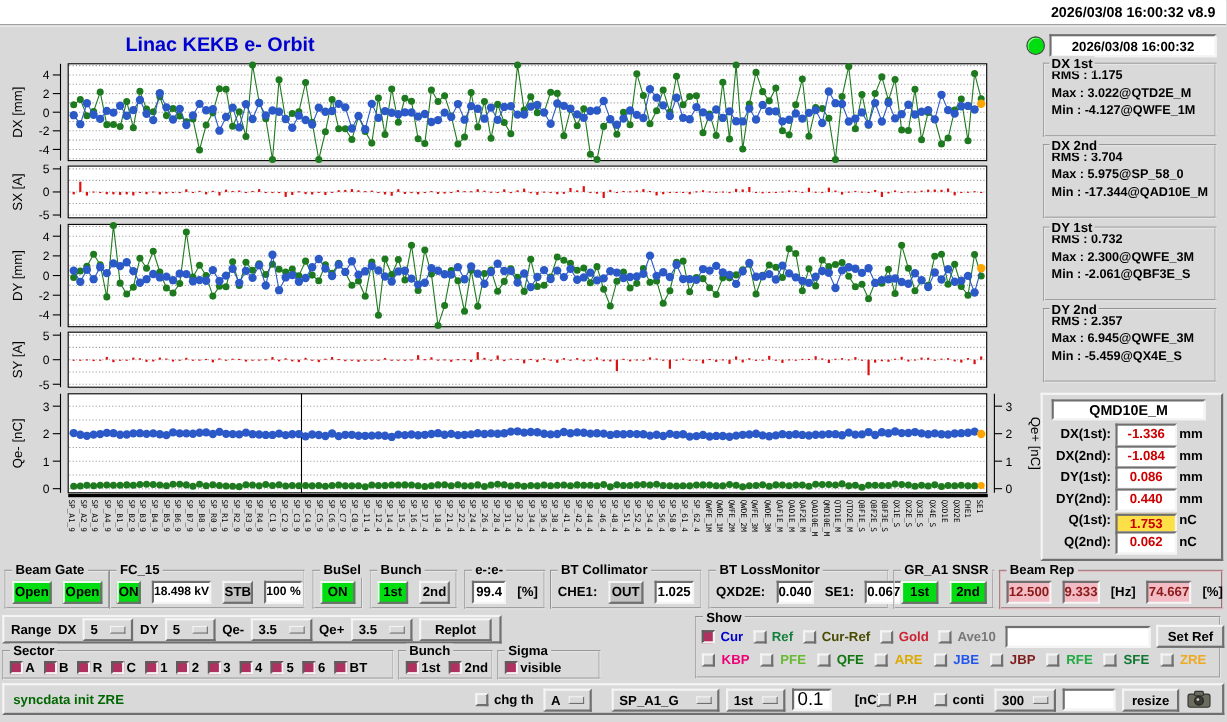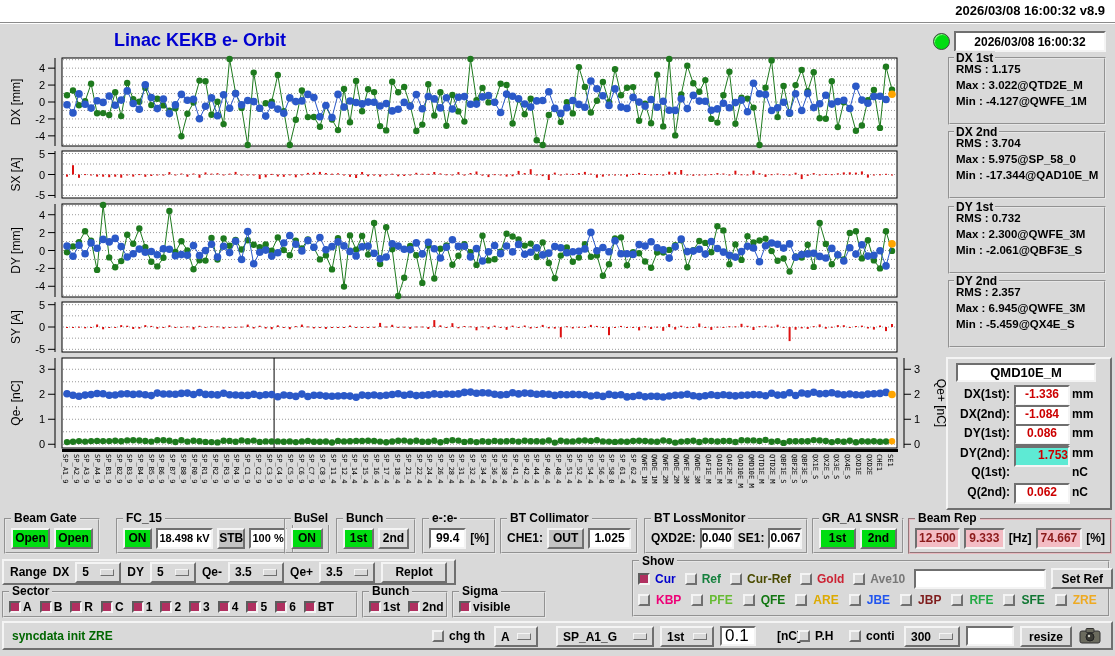--- a/index.html
+++ b/index.html
@@ -2,21 +2,21 @@
 <html><head>
 <meta charset="utf-8">
 <style>
   html,body{margin:0;padding:0;background:#d9d9d9;font-family:"Liberation Sans",sans-serif;}
   #app{position:relative;width:1115px;height:656px;background:#d9d9d9;overflow:hidden;}
   .topbar{position:absolute;left:0;top:0;width:1115px;height:22px;background:#ffffff;border-bottom:1px solid #8a8a8a;box-shadow:0 1px 0 #ffffff;}
   .topdate{position:absolute;right:10px;top:3px;font-weight:bold;font-size:13px;color:#000;}
   .maintitle{position:absolute;left:114px;top:30px;font-size:18px;font-weight:bold;color:#0000d0;}
   .raised{border:2px solid;border-color:#f4f4f4 #6f6f6f #6f6f6f #f4f4f4;}
   .sunken{border:2px solid;border-color:#6f6f6f #f4f4f4 #f4f4f4 #6f6f6f;}
-  .grp{position:absolute;border:2px groove #e6e6e6;box-sizing:border-box;display:flex;align-items:center;gap:4px;padding:6px 5px 2px 5px;}
+  .grp{position:absolute;border:2px groove #e6e6e6;box-sizing:border-box;display:flex;align-items:center;gap:10px;padding:6px 5px 2px 5px;}
   .grp>.gt{position:absolute;top:-8px;left:5px;background:#d9d9d9;padding:0 3px;font-weight:bold;font-size:12px;line-height:13px;white-space:nowrap;}
   .btn{display:inline-flex;align-items:center;justify-content:center;font-weight:bold;font-size:12px;height:21px;box-sizing:border-box;background:#d9d9d9;white-space:nowrap;}
   .btn.green{background:#00dd11;}
   .btn.gray{background:#c3c3c3;}
   .wbox{display:inline-flex;align-items:center;justify-content:center;background:#fff;font-weight:bold;font-size:11px;height:21px;box-sizing:border-box;white-space:nowrap;}
   .pinkbox{display:inline-flex;align-items:center;justify-content:center;background:#f3bcc4;color:#8b1a1a;font-weight:bold;font-size:12px;height:21px;box-sizing:border-box;}
   .lbl{font-weight:bold;font-size:12px;white-space:nowrap;}
   .opt{display:inline-flex;align-items:center;justify-content:space-between;background:#d9d9d9;font-weight:bold;font-size:12px;height:21px;box-sizing:border-box;padding:0 5px;}
   .mbar{width:12px;height:5px;background:#d9d9d9;border:1px solid;border-color:#f4f4f4 #6f6f6f #6f6f6f #f4f4f4;flex:none;margin-left:5px;}
   .cb{display:inline-block;width:12px;height:12px;box-sizing:border-box;flex:none;}
@@ -1386,34 +1386,34 @@
       <div style="position: absolute; left: 0px; top: 47.5px; width: 62px; text-align: right; font-weight: bold; font-size: 12px;">DX(2nd):</div>
       <div class="sunken" style="position: absolute; left: 66px; top: 45.5px; width: 52px; height: 17px; background: rgb(255, 255, 255); color: rgb(204, 0, 0); font-weight: bold; font-size: 12px; text-align: center; line-height: 14px;">-1.084</div>
       <div style="position: absolute; left: 124px; top: 47.5px; font-weight: bold; font-size: 12px;">mm</div>
       <div style="position: absolute; left: 0px; top: 67px; width: 62px; text-align: right; font-weight: bold; font-size: 12px;">DY(1st):</div>
       <div class="sunken" style="position: absolute; left: 66px; top: 65px; width: 52px; height: 17px; background: rgb(255, 255, 255); color: rgb(204, 0, 0); font-weight: bold; font-size: 12px; text-align: center; line-height: 14px;">0.086</div>
       <div style="position: absolute; left: 124px; top: 67px; font-weight: bold; font-size: 12px;">mm</div>
       <div style="position: absolute; left: 0px; top: 86.5px; width: 62px; text-align: right; font-weight: bold; font-size: 12px;">DY(2nd):</div>
       <div class="sunken" style="position: absolute; left: 66px; top: 84.5px; width: 52px; height: 17px; background: rgb(255, 255, 255); color: rgb(204, 0, 0); font-weight: bold; font-size: 12px; text-align: center; line-height: 14px;">0.440</div>
       <div style="position: absolute; left: 124px; top: 86.5px; font-weight: bold; font-size: 12px;">mm</div>
       <div style="position: absolute; left: 0px; top: 106px; width: 62px; text-align: right; font-weight: bold; font-size: 12px;">Q(1st):</div>
-      <div class="sunken" style="position: absolute; left: 66px; top: 87px; width: 52px; height: 17px; background: #5eead4; color: rgb(204, 0, 0); font-weight: bold; font-size: 12px; text-align: right; line-height: 14px;">1.753</div>
+      <div class="sunken" style="position: absolute; left: 66px; top: 108px; width: 52px; height: 17px; background: #fde047; color: rgb(204, 0, 0); font-weight: bold; font-size: 12px; text-align: center; line-height: 14px;">1.753</div>
       <div style="position: absolute; left: 124px; top: 106px; font-weight: bold; font-size: 12px;">nC</div>
       <div style="position: absolute; left: 0px; top: 125.5px; width: 62px; text-align: right; font-weight: bold; font-size: 12px;">Q(2nd):</div>
       <div class="sunken" style="position: absolute; left: 66px; top: 123.5px; width: 52px; height: 17px; background: rgb(255, 255, 255); color: rgb(204, 0, 0); font-weight: bold; font-size: 12px; text-align: center; line-height: 14px;">0.062</div>
       <div style="position: absolute; left: 124px; top: 125.5px; font-weight: bold; font-size: 12px;">nC</div>
     </div>
 
   <div class="grp" style="left:4px;top:518px;width:96px;height:36px;">
     <span class="gt">Beam Gate</span>
     <span class="btn green raised" style="width:42px;">Open</span>
     <span class="btn green raised" style="width:42px;">Open</span>
   </div>
 
-  <div class="grp" style="left:116px;top:518px;width:178px;height:36px;">
+  <div class="grp" style="left:99px;top:518px;width:178px;height:36px;">
     <span class="gt">FC_15</span>
     <span class="btn green raised" style="width:32px;">ON</span>
     <span class="wbox sunken" style="width:64px;">18.498 kV</span>
     <span class="btn gray raised" style="width:30px;">STB</span>
     <span class="wbox sunken" style="width:42px;">100 %</span>
   </div>
 
   <div class="grp" style="left:284px;top:518px;width:46px;height:36px;">
     <span class="gt">BuSel</span>
     <span class="btn green raised" style="width:34px;">ON</span>

